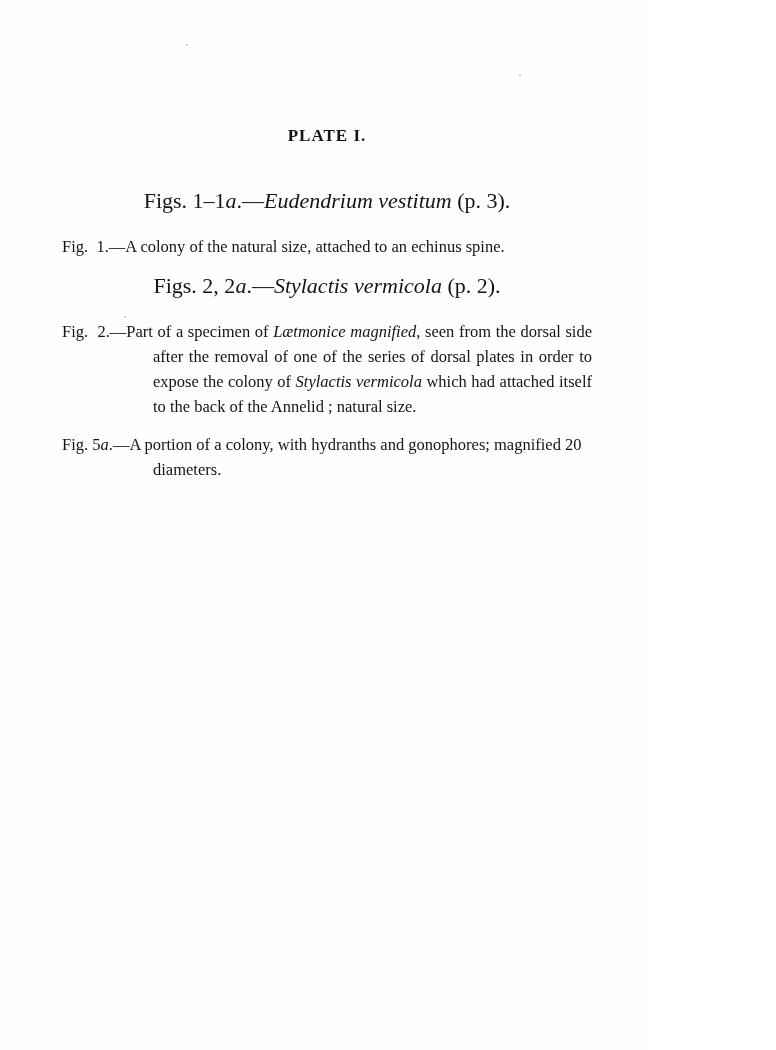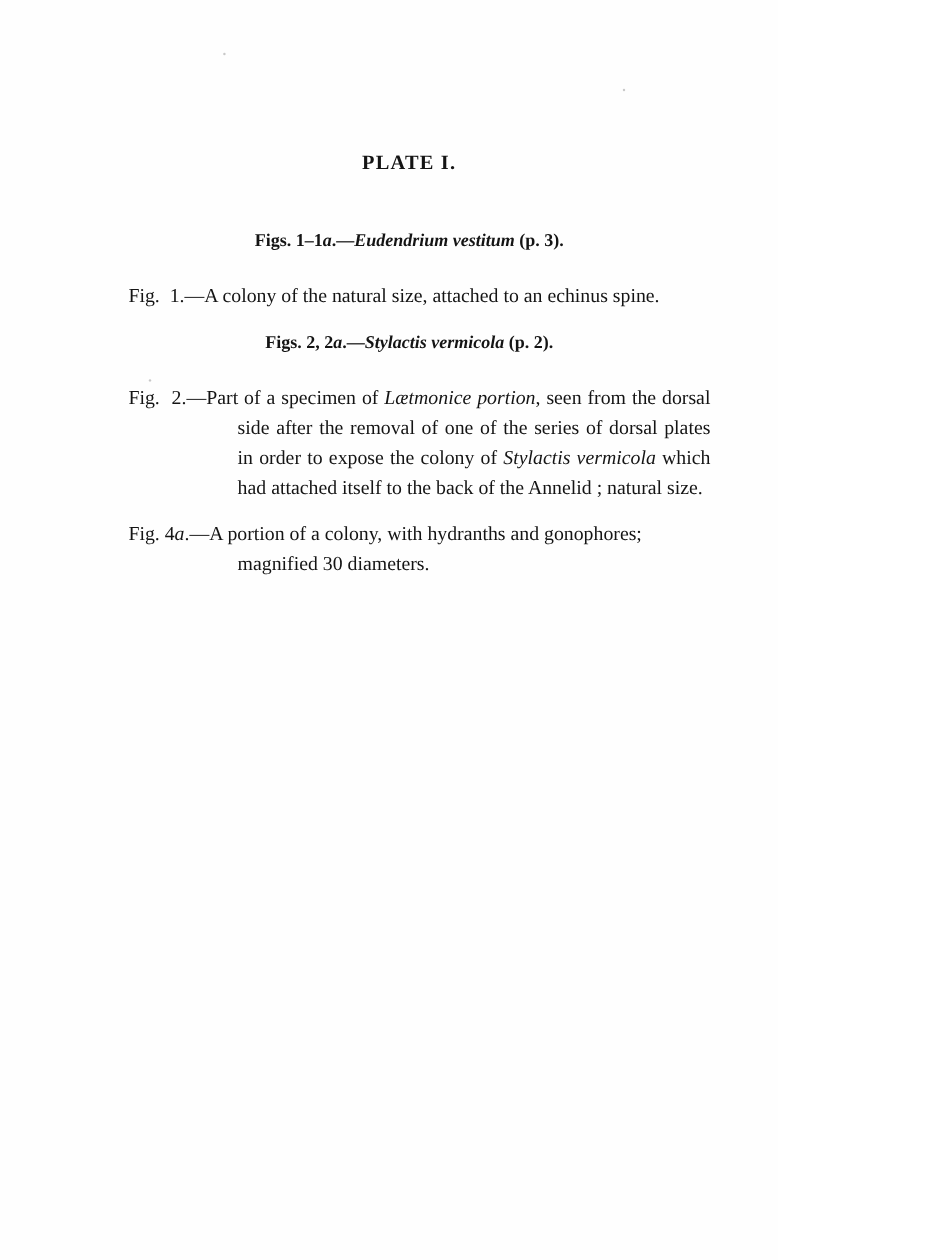--- a/index.html
+++ b/index.html
@@ -6,44 +6,44 @@
     margin: 0;
     padding: 0;
     background: #ffffff;
   }
   .page {
     position: relative;
     width: 648px;
     height: 1050px;
     background: #fefefe;
     box-sizing: border-box;
-    padding: 126px 56px 0 90px;
+    padding: 126px 56px 0 62px;
     font-family: "Liberation Serif", serif;
     color: #141414;
     overflow: hidden;
   }
   .plate-title {
     margin: 0 0 44px 0;
     text-align: center;
     font-size: 17px;
     font-weight: 700;
     letter-spacing: 1px;
   }
   .section-heading {
     margin: 0 0 22px 0;
     text-align: center;
-    font-size: 15px;
-    font-weight: 700;
+    font-size: 22px;
+    font-weight: 400;
     line-height: 22px;
   }
   .section-2 .section-heading {
     margin-top: 16px;
   }
   .entry {
-    margin: 0 0 13px 17px;
+    margin: 0 0 13px 0;
     font-size: 16.5px;
     line-height: 25px;
     padding-left: 91px;
     text-indent: -91px;
   }
   .entry.justified {
     text-align: justify;
   }
   .italic {
     font-style: italic;
@@ -76,18 +76,18 @@
   <section class="section section-1">
     <h2 class="section-heading"><span>Figs. 1–1</span><span class="italic">a</span><span>.—</span><span class="italic">Eudendrium vestitum</span><span> (p. 3).</span></h2>
 
     <p class="entry"><span>Fig.&nbsp;&nbsp;1.—A colony of the natural size, attached to an echinus spine.</span></p>
 
   </section>
 
   <section class="section section-2">
     <h2 class="section-heading"><span>Figs. 2, 2</span><span class="italic">a</span><span>.—</span><span class="italic">Stylactis vermicola</span><span> (p. 2).</span></h2>
 
-    <p class="entry justified"><span>Fig.&nbsp;&nbsp;2.—Part of a specimen of </span><span class="italic">Lætmonice portion</span><span>, seen from the dorsal side after the removal of one of the series of dorsal plates in order to expose the colony of </span><span class="italic">Stylactis vermicola</span><span> which had attached itself to the back of the Annelid ; natural size.</span></p>
+    <p class="entry justified"><span>Fig.&nbsp;&nbsp;2.—Part of a specimen of </span><span class="italic">Lætmonice magnified</span><span>, seen from the dorsal side after the removal of one of the series of dorsal plates in order to expose the colony of </span><span class="italic">Stylactis vermicola</span><span> which had attached itself to the back of the Annelid ; natural size.</span></p>
 
-    <p class="entry"><span>Fig. 4</span><span class="italic">a</span><span>.—A portion of a colony, with hydranths and gonophores; magnified 30 diameters.</span></p>
+    <p class="entry"><span>Fig. 5</span><span class="italic">a</span><span>.—A portion of a colony, with hydranths and gonophores; magnified 20 diameters.</span></p>
   </section>
 
 </main>
 
 </body></html>

